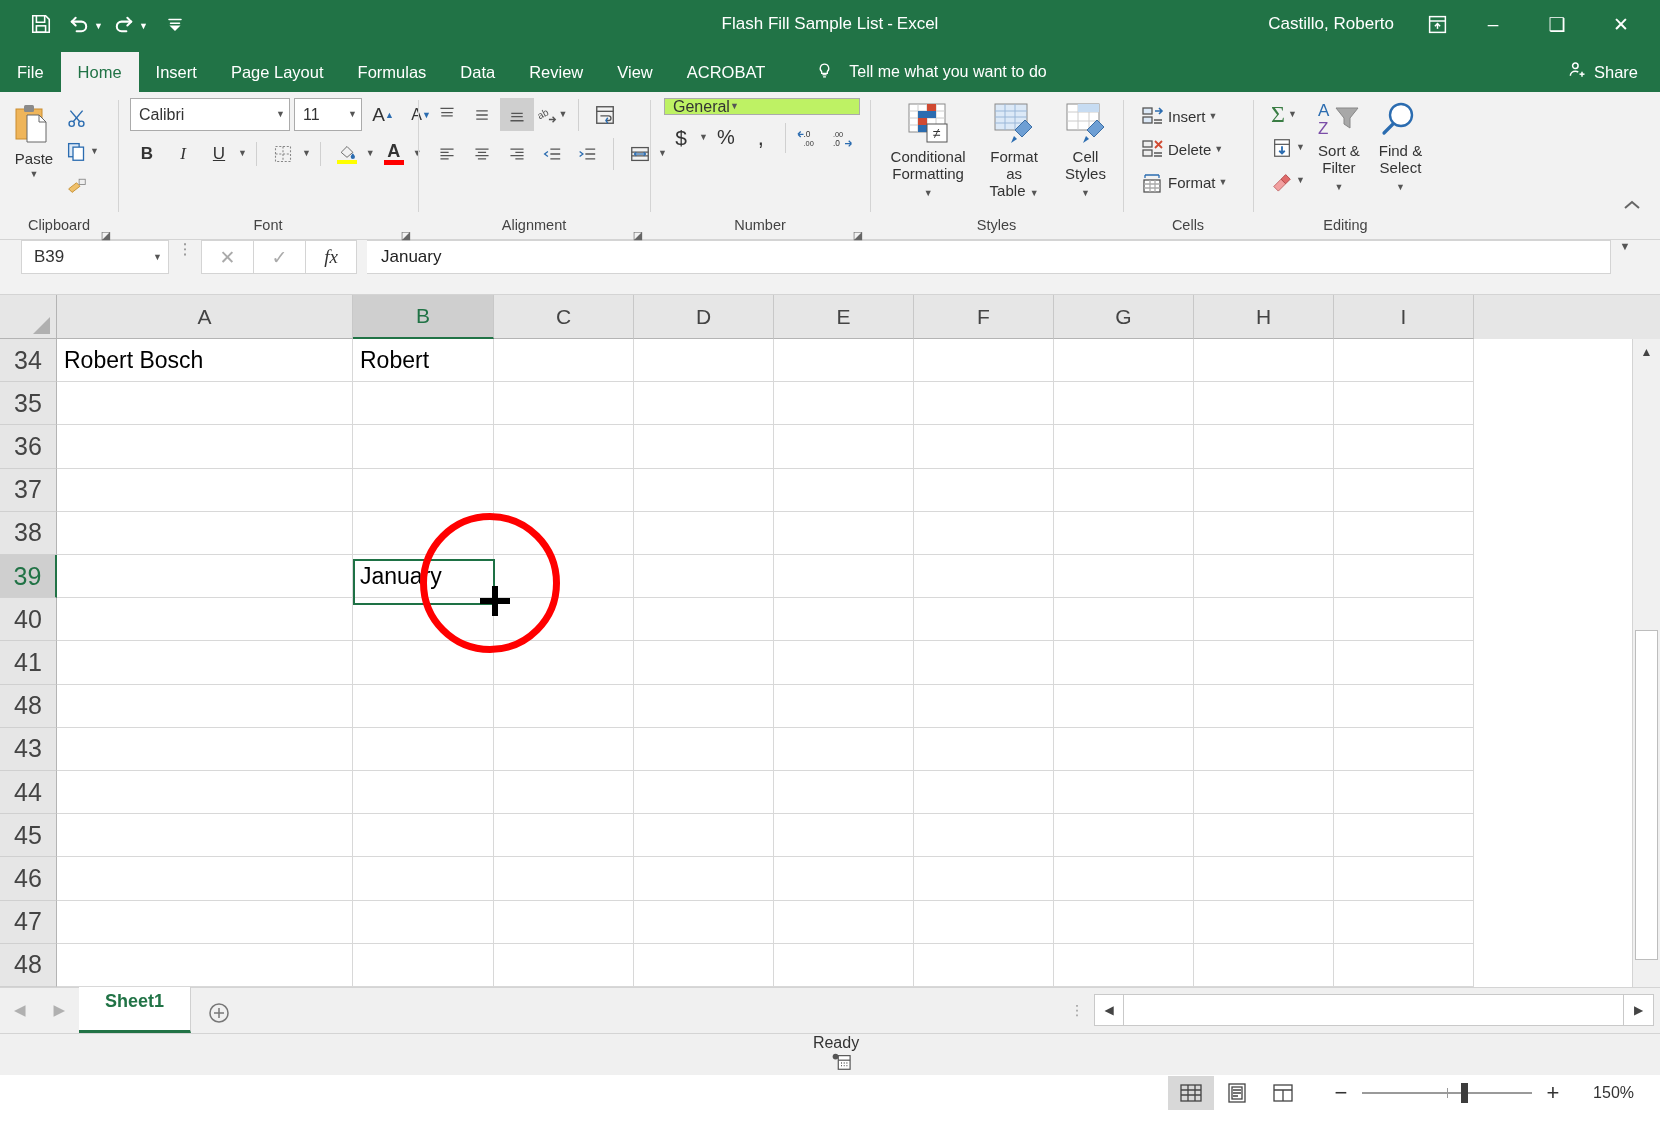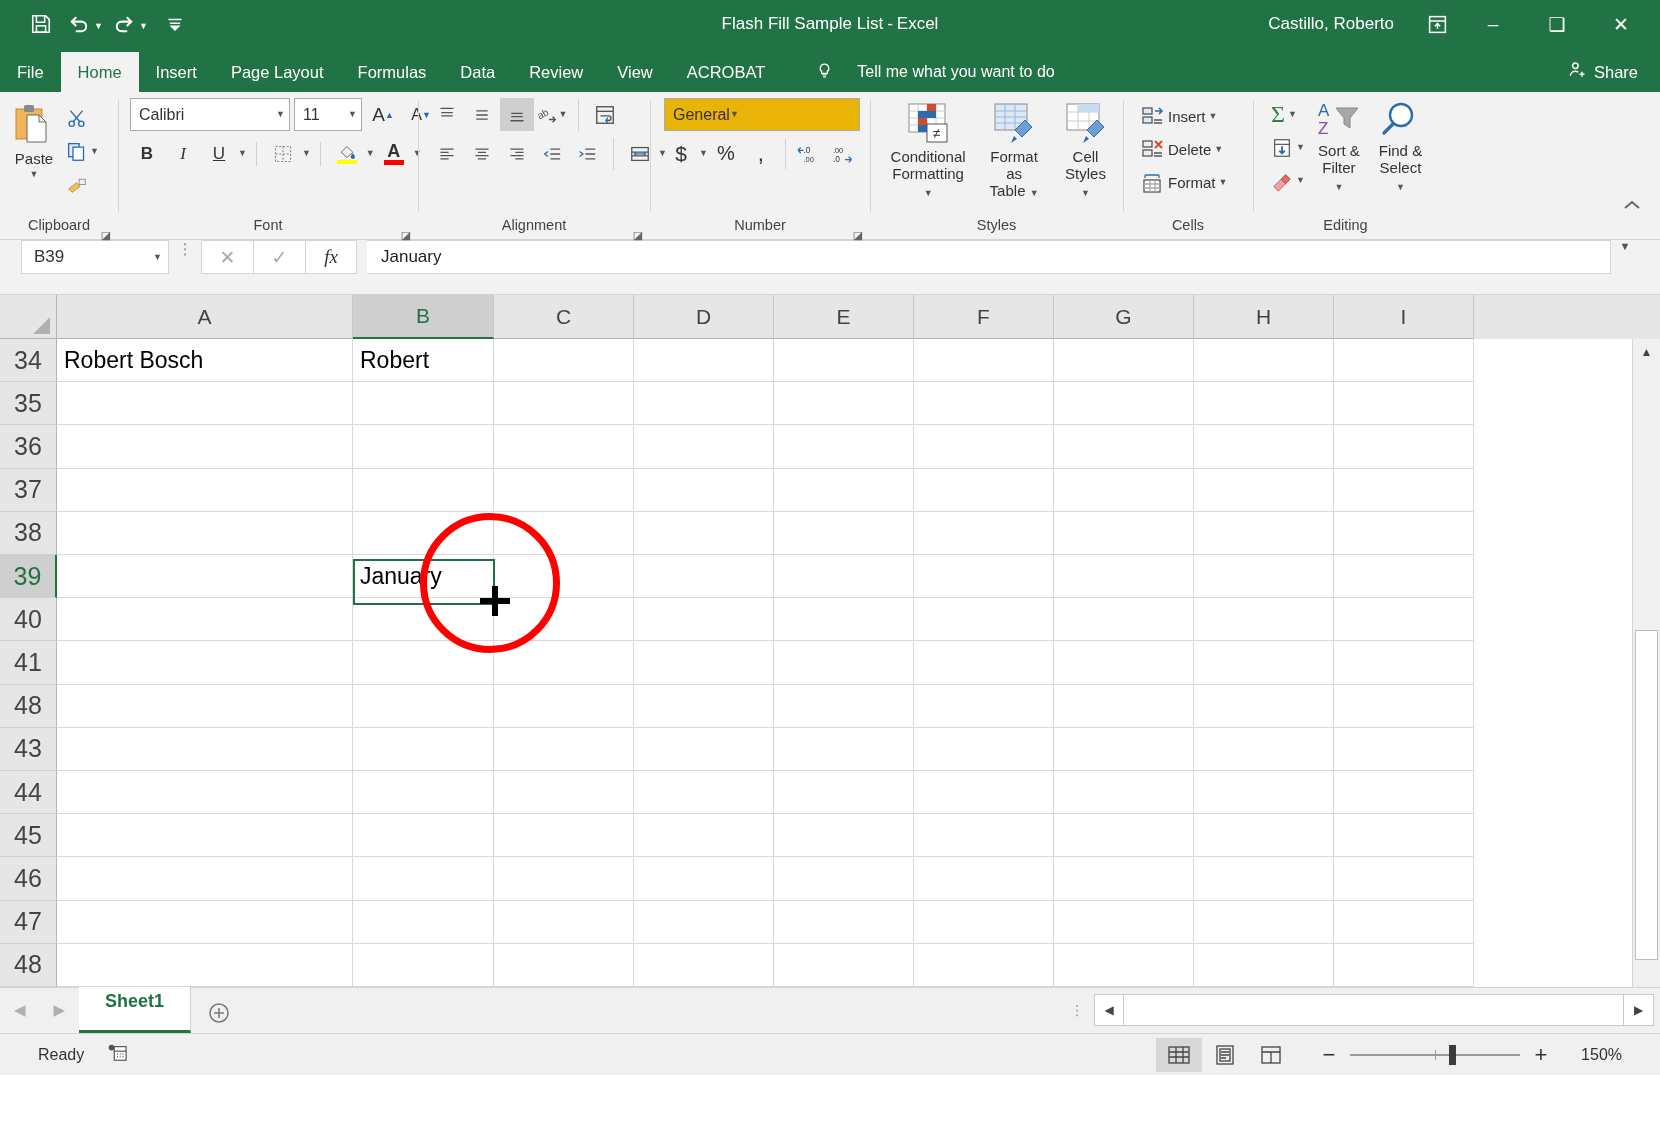--- a/index.html
+++ b/index.html
@@ -42,21 +42,21 @@
   .ribbon-tabs {
     height: 44px; background: #217346; display: flex; align-items: flex-end; position: relative;
   }
   .rtab {
     padding: 0 17px; height: 40px; line-height: 40px; color: #fff; font-size: 16.5px;
     white-space: nowrap;
   }
   .rtab.file { background:#217346; }
   .rtab.active { background: #f2f2f2; color: #217346; font-weight: 400; }
   .tellme {
-    display:flex; align-items:center; gap:24px; color:#fff; font-size:16px;
+    display:flex; align-items:center; gap:16px; color:#fff; font-size:16px;
     margin-left: 34px; height:40px;
   }
   .share {
     margin-left:auto; display:flex; align-items:center; gap:7px; color:#fff;
     font-size:16.5px; padding-right: 22px; height: 40px;
   }
   
   .ribbon {
     height: 148px; background: #f2f2f2; display:flex; position:relative;
     border-bottom: 1px solid #d4d4d4;
@@ -93,21 +93,21 @@
   .fbtn {
     width:34px; height:33px; display:flex; align-items:center; justify-content:center;
     font-size:17px; color:#333;
   }
   .fbtn.active { background:#cfcfcf; }
   
   .al-row { display:flex; align-items:center; gap:1px; }
   .al-row.r2 { margin-top:6px; }
   
   .numcombo {
-    width:196px; height:33px; border:1px solid #ababab; background:#eab308;
+    width:196px; height:17px; border:1px solid #ababab; background:#bef264;
     display:flex; align-items:center; padding:0 4px 0 8px; font-size:16px; color:#333;
   }
   
   .formulabar {
     height:55px; background:#f2f2f2; display:flex; align-items:flex-start; padding: 0 21px;
     border-bottom:1px solid #d4d4d4;
   }
   .namebox {
     width:148px; height:34px; background:#fff; border:1px solid #d4d4d4;
     display:flex; align-items:center; padding: 0 6px 0 12px; font-size:17px; color:#333;
@@ -192,21 +192,21 @@
   .hs-btn {
     width:30px; height:32px; border:1px solid #c9c9c9; background:#fff;
     display:flex; align-items:center; justify-content:center; color:#444; font-size:12px;
   }
   .hs-track { width:500px; height:32px; border:1px solid #c9c9c9; border-left:none; background:#fff; }
   .hs-right { width:30px; height:32px; border:1px solid #c9c9c9; border-left:none; background:#fff;
     display:flex; align-items:center; justify-content:center; color:#444; font-size:12px; }
   
   .statusbar {
     height:42px; background:#f0f0f0; display:flex; align-items:center;
-    border-top:1px solid #d4d4d4; padding: 0 26px;
+    border-top:1px solid #d4d4d4; padding: 0 14px; flex-direction: column;
   }
   .st-text { font-size:16px; color:#333; padding-left:12px; }
   .st-icon { margin-left:22px; color:#555; }
   .st-right { margin-left:auto; display:flex; align-items:center; }
   .viewbtn {
     width:46px; height:34px; display:flex; align-items:center; justify-content:center; color:#444;
   }
   .viewbtn.active { background:#d8d8d8; }
   .zoom-ctrl { display:flex; align-items:center; gap:0; margin-left:18px; }
   .zm-btn { width:34px; text-align:center; color:#333; font-size:22px; line-height:1;}

